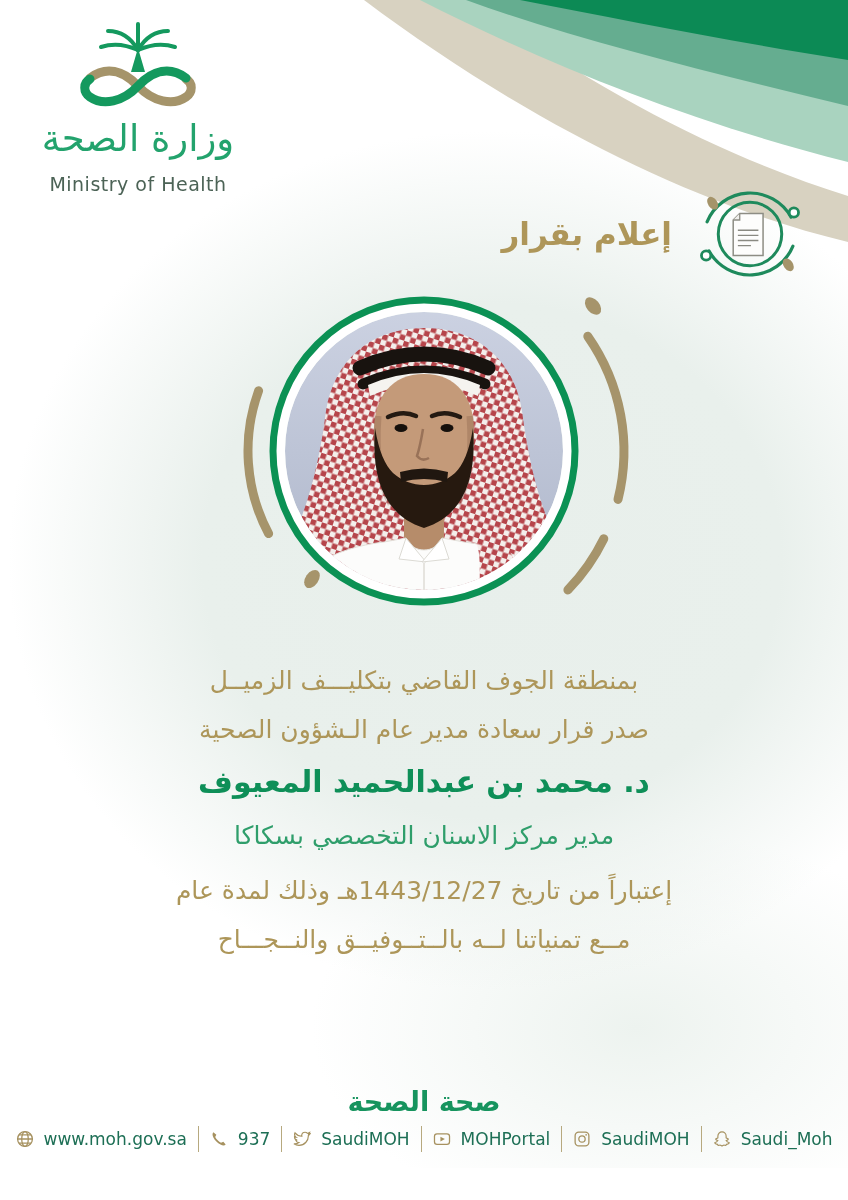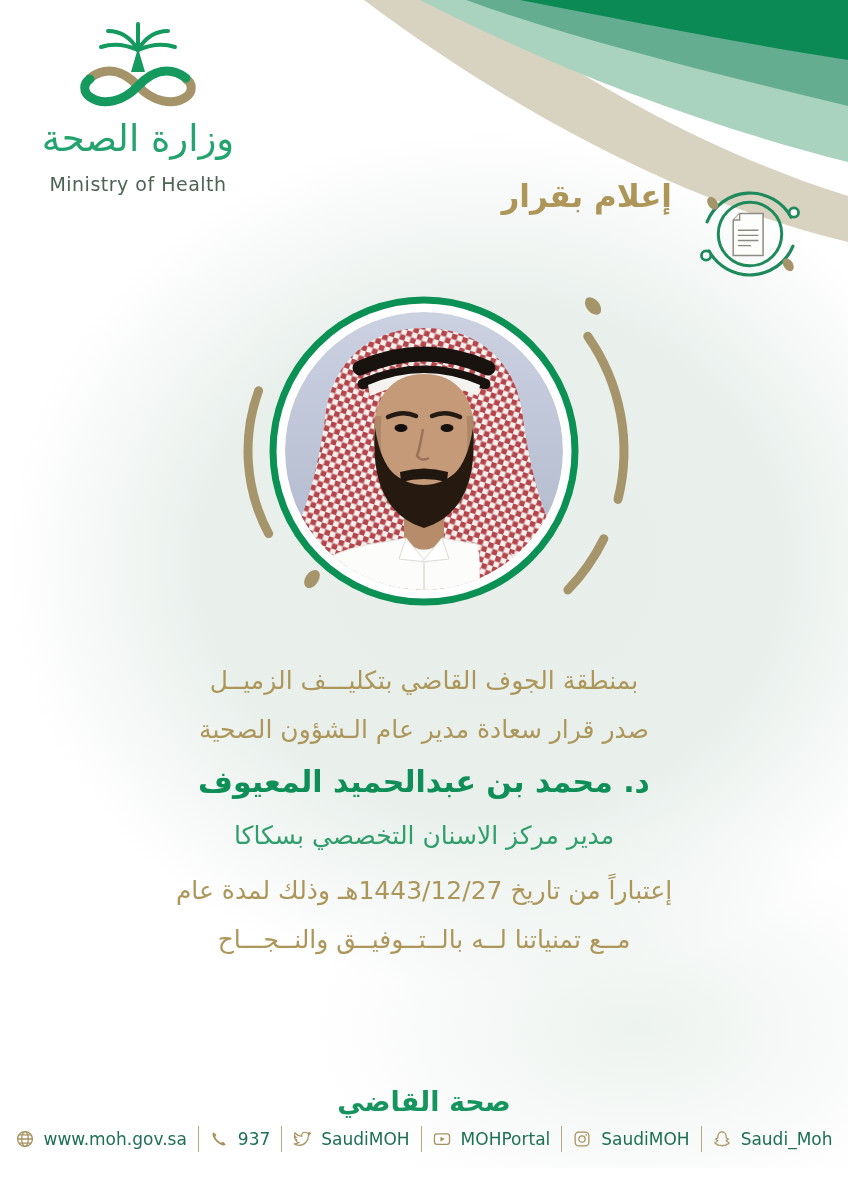--- a/index.html
+++ b/index.html
@@ -11,21 +11,21 @@
       radial-gradient(45% 20% at 75% 88%, #edf3ef 0%, rgba(237,243,239,0) 85%),
       #ffffff;
   }
   .top-curves{position:absolute;top:0;left:0;width:848px;height:250px;}
   
   .logo{position:absolute;top:16px;left:28px;width:220px;text-align:center;}
   .logo-mark{display:block;margin:0 auto;}
   .logo-ar{font-size:37px;line-height:1.15;color:#23a36d;direction:rtl;}
   .logo-en{font-size:19px;letter-spacing:.5px;color:#4c6356;margin-top:12px;}
   
-  .header-row{position:absolute;top:178px;right:42px;display:flex;align-items:flex-start;gap:22px;}
+  .header-row{position:absolute;top:178px;right:42px;display:flex;align-items:center;gap:22px;}
   .header-title{margin:0;font-size:31px;font-weight:bold;color:#ae9659;direction:rtl;white-space:nowrap;}
   
   .portrait{position:absolute;left:174px;top:266px;}
   
   .announcement{position:absolute;top:666px;left:0;right:0;text-align:center;direction:rtl;}
   .announcement p{margin:0 auto 20px;}
   .line-gold{font-size:25px;color:#ad9659;}
   .line-name{font-size:30px;font-weight:bold;color:#0e8f58;margin-top:2px !important;margin-bottom:22px !important;}
   .line-position{font-size:25px;color:#2f9e6b;margin-bottom:26px !important;}
   
@@ -134,21 +134,21 @@
 
   <section class="announcement">
     <p class="line-gold">بمنطقة الجوف القاضي بتكليـــف الزميــل</p>
     <p class="line-gold">صدر قرار سعادة مدير عام الـشؤون الصحية</p>
     <p class="line-name">د. محمد بن عبدالحميد المعيوف</p>
     <p class="line-position">مدير مركز الاسنان التخصصي بسكاكا</p>
     <p class="line-gold">إعتباراً من تاريخ 1443/12/27هـ وذلك لمدة عام</p>
     <p class="line-gold">مــع تمنياتنا لــه بالــتــوفيــق والنــجـــاح</p>
   </section>
 
-  <div class="signature">صحة القاضي</div>
+  <div class="signature">صحة الصحة</div>
 
   <footer class="footer">
     <span class="f-item">
       <span class="ic">
         <svg viewBox="0 0 17 17" width="18" height="18" fill="none" stroke="#a6915f" stroke-width="1.2">
           <circle cx="8.5" cy="8.5" r="7"></circle>
             <ellipse cx="8.5" cy="8.5" rx="3.1" ry="7"></ellipse>
           <path d="M1.5,8.5 H15.5 M2.6,4.6 H14.4 M2.6,12.4 H14.4"></path>
         </svg>
       </span>

